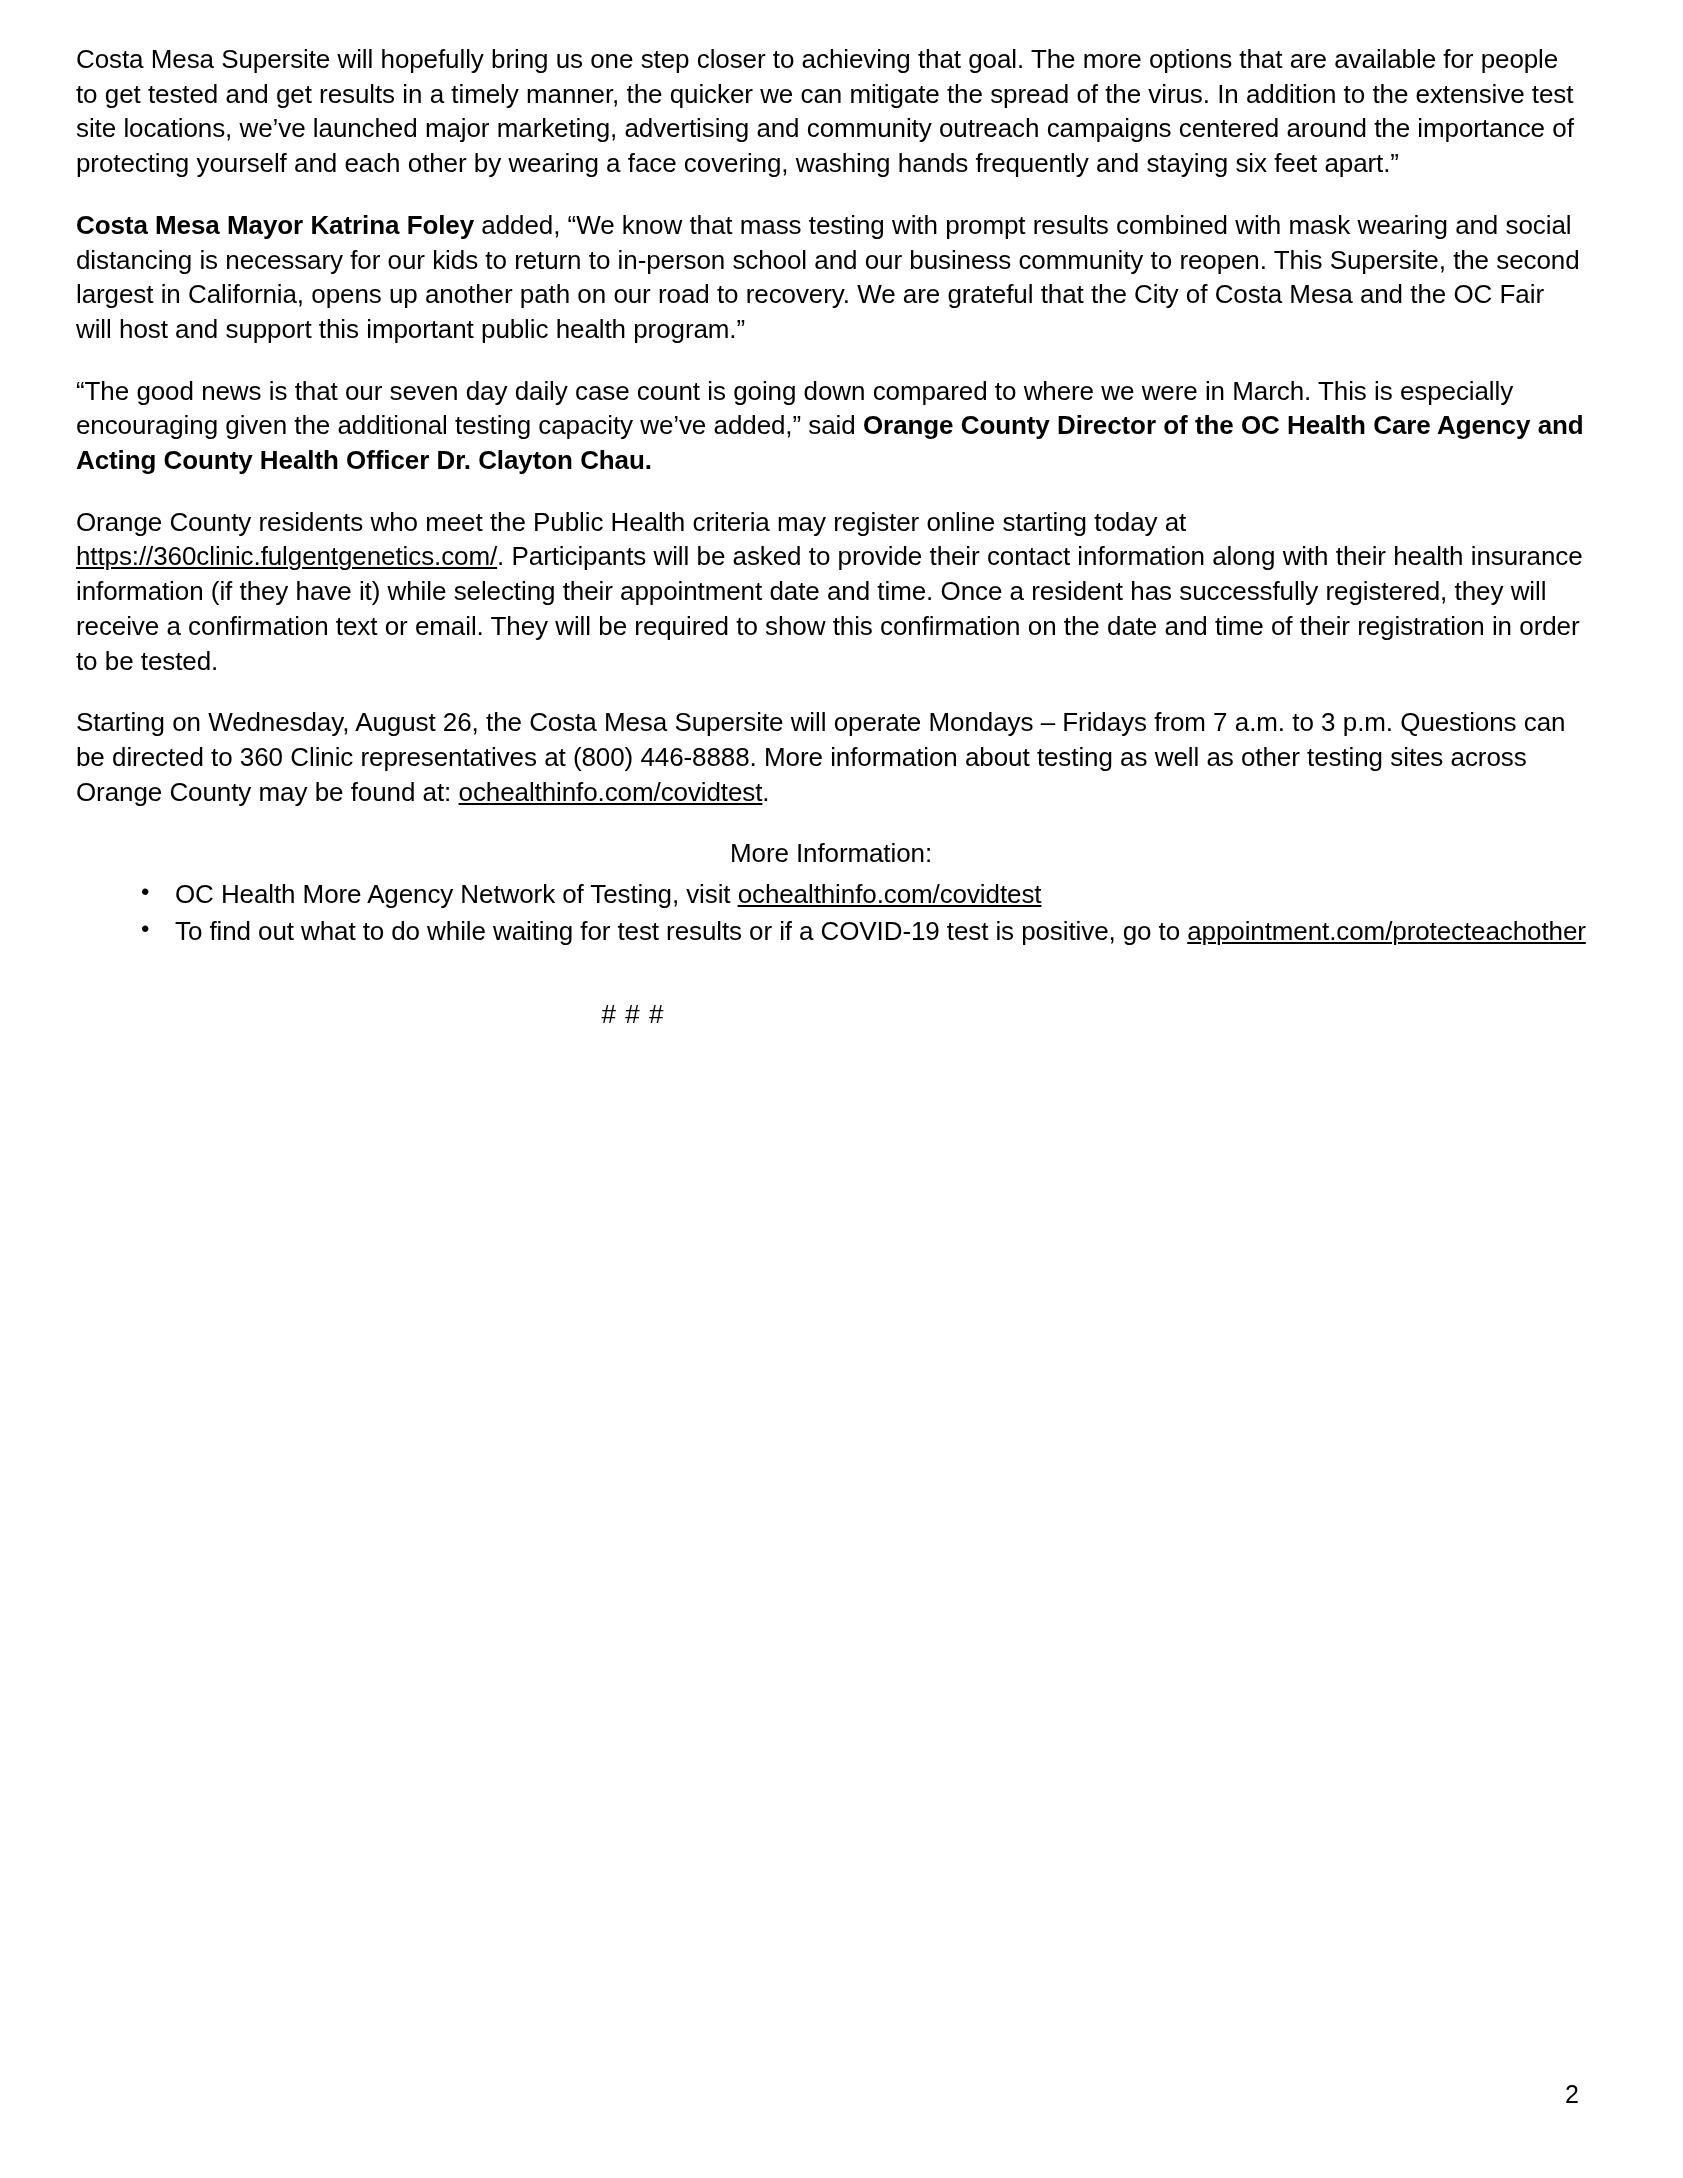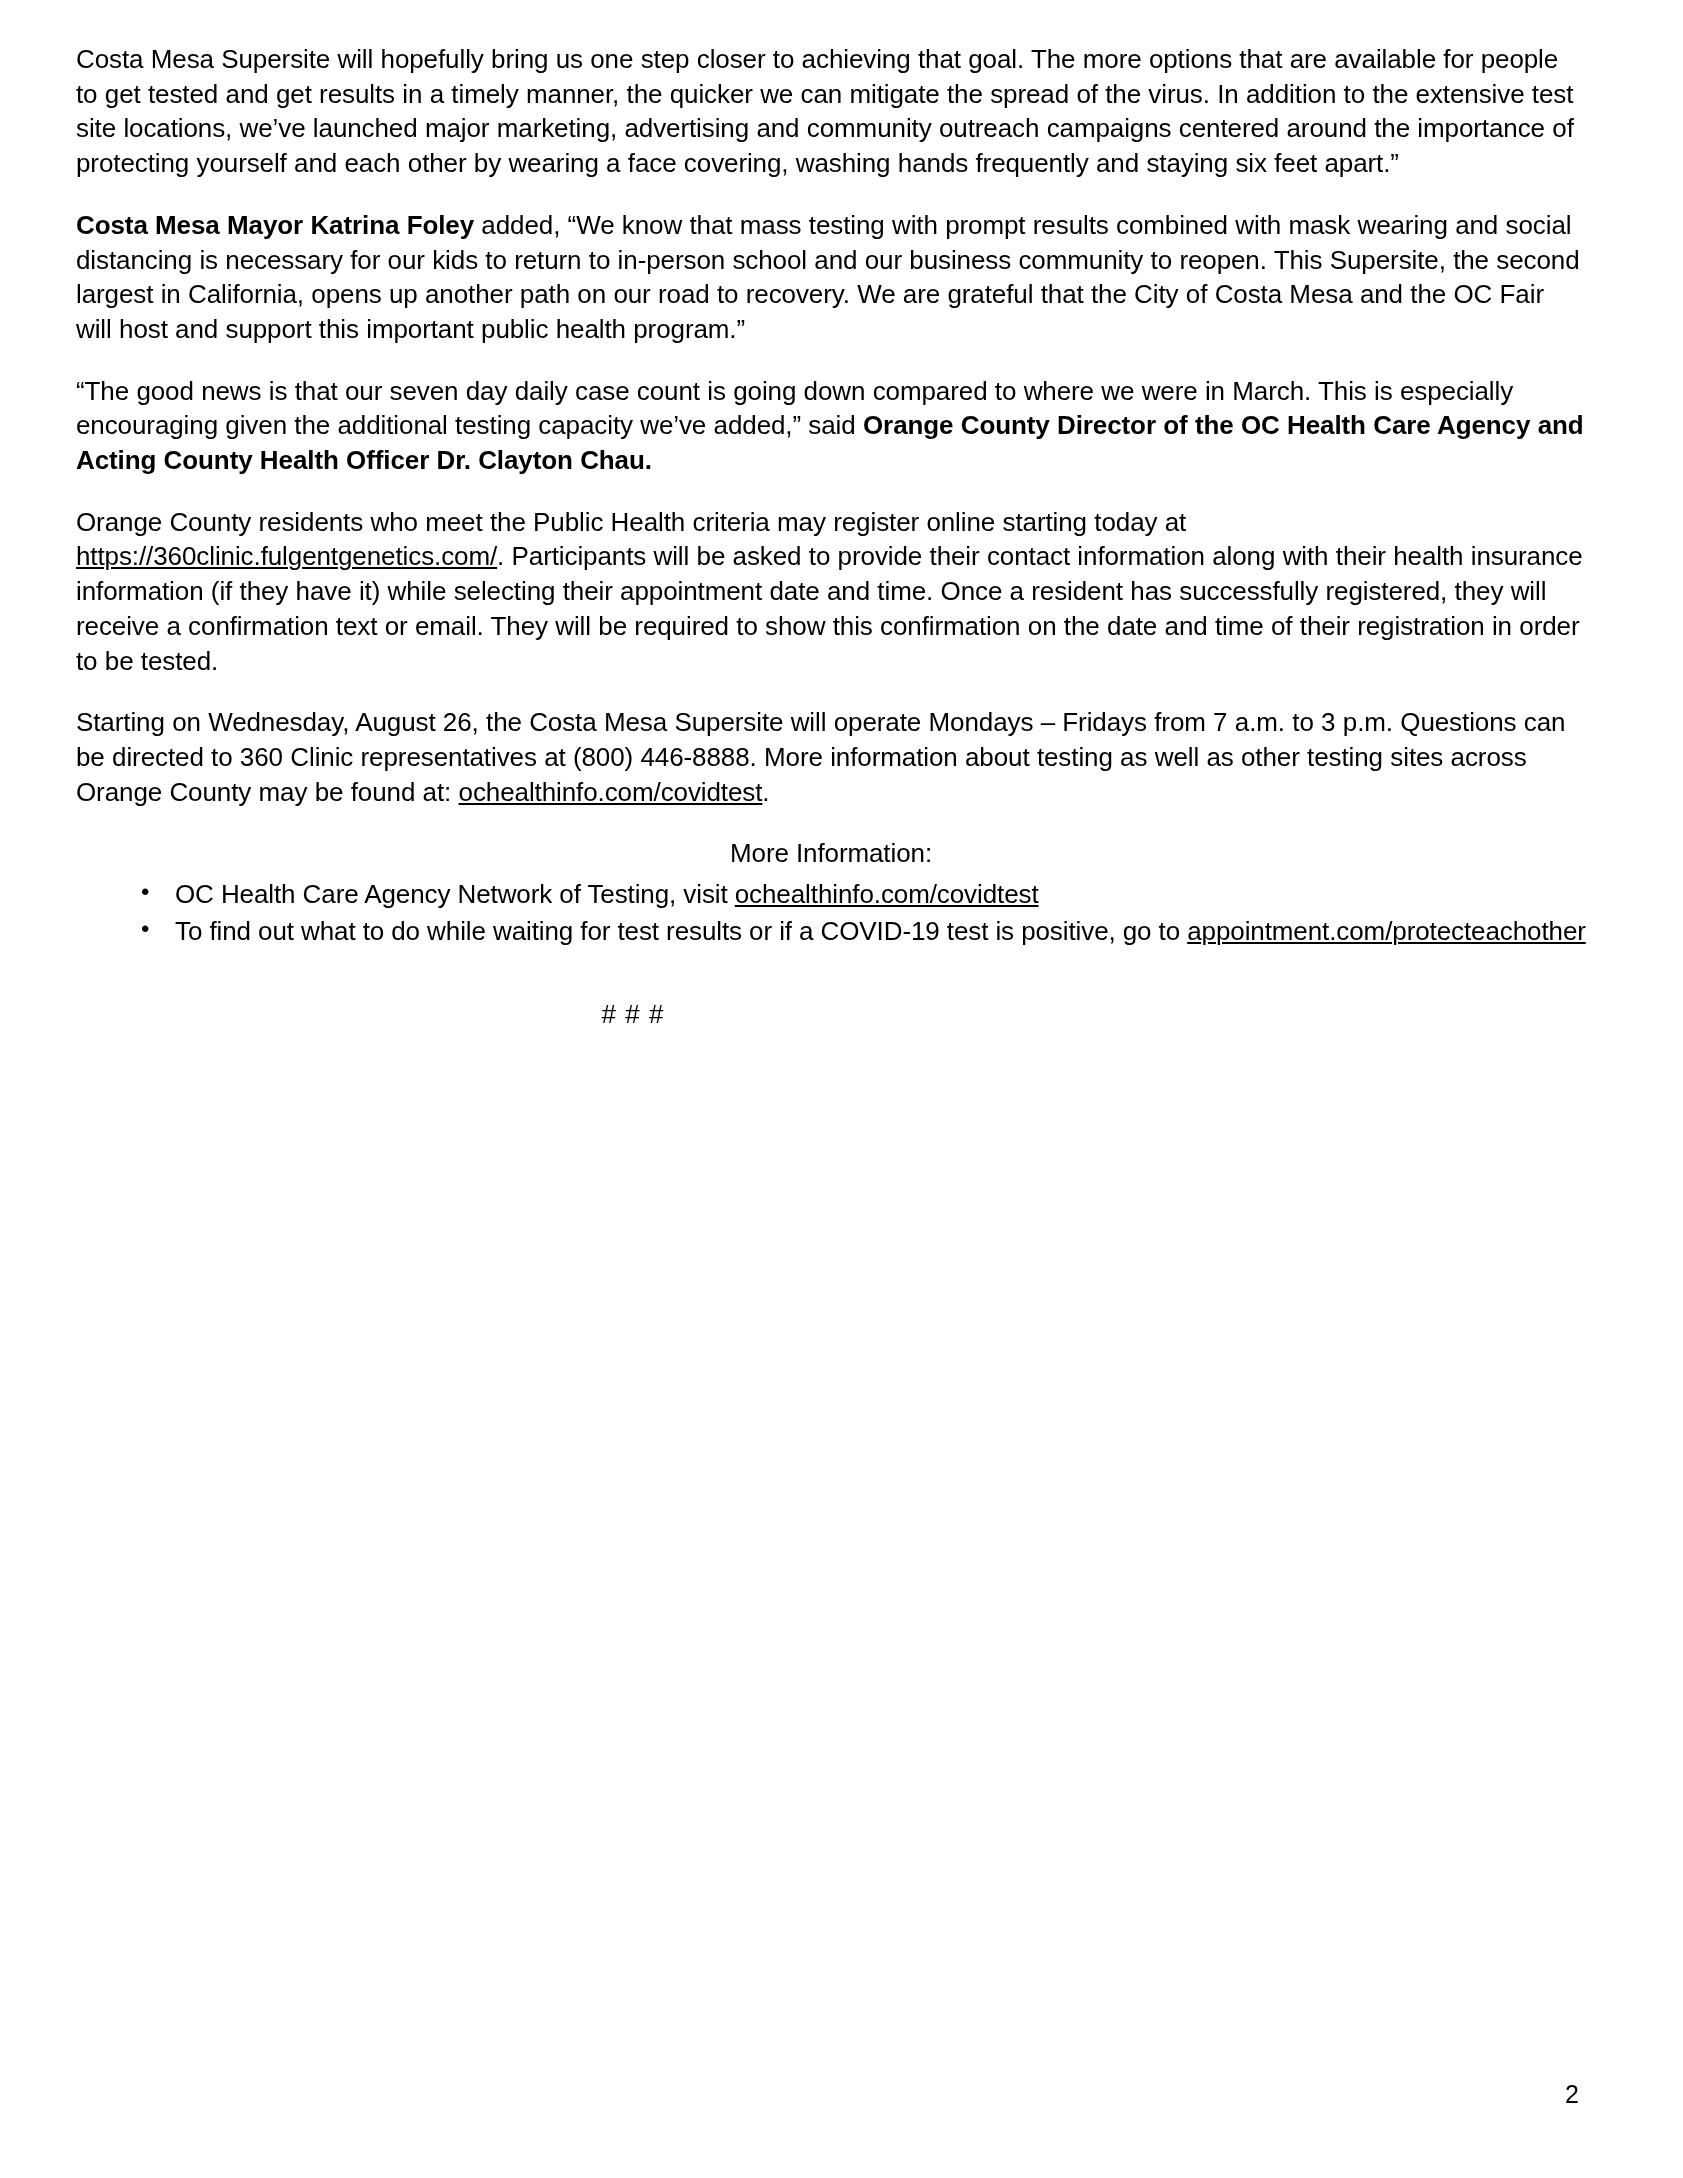--- a/index.html
+++ b/index.html
@@ -95,21 +95,21 @@
     <p class="para"><span class="bold">Costa Mesa Mayor Katrina Foley</span><span> added, “We know that mass testing with prompt results combined with mask wearing and social distancing is necessary for our kids to return to in-person school and our business community to reopen. This Supersite, the second largest in California, opens up another path on our road to recovery. We are grateful that the City of Costa Mesa and the OC Fair will host and support this important public health program.”</span></p>
     <p class="para"><span>“The good news is that our seven day daily case count is going down compared to where we were in March. This is especially encouraging given the additional testing capacity we’ve added,” said </span><span class="bold">Orange County Director of the OC Health Care Agency and Acting County Health Officer Dr. Clayton Chau.</span></p>
     <p class="para"><span>Orange County residents who meet the Public Health criteria may register online starting today at </span><span class="link">https://360clinic.fulgentgenetics.com/</span><span>. Participants will be asked to provide their contact information along with their health insurance information (if they have it) while selecting their appointment date and time. Once a resident has successfully registered, they will receive a confirmation text or email. They will be required to show this confirmation on the date and time of their registration in order to be tested.</span></p>
     <p class="para"><span>Starting on Wednesday, August 26, the Costa Mesa Supersite will operate Mondays – Fridays from 7 a.m. to 3 p.m. Questions can be directed to 360 Clinic representatives at (800) 446-8888. More information about testing as well as other testing sites across Orange County may be found at: </span><span class="link">ochealthinfo.com/covidtest</span><span>.</span></p>
 
     <p class="more-label">More Information:</p>
 
     <ul class="more-list">
       <li>
         <span class="bullet">•</span>
-        <span class="li-text"><span>OC Health Care Agency Network of Testing, visit </span><span class="link">ochealthinfo.com/covidtest</span></span>
+        <span class="li-text"><span>OC Health More Agency Network of Testing, visit </span><span class="link">ochealthinfo.com/covidtest</span></span>
       </li>
       <li>
         <span class="bullet">•</span>
         <span class="li-text"><span>To find out what to do while waiting for test results or if a COVID-19 test is positive, go to </span><span class="link">appointment.com/protecteachother</span></span>
       </li>
     </ul>
 
     <p class="end-mark"># # #</p>
 
   </div>

